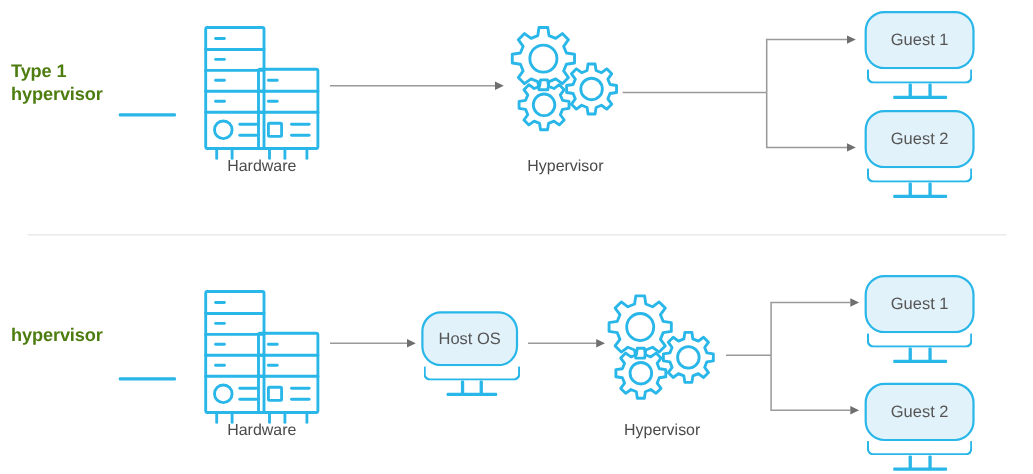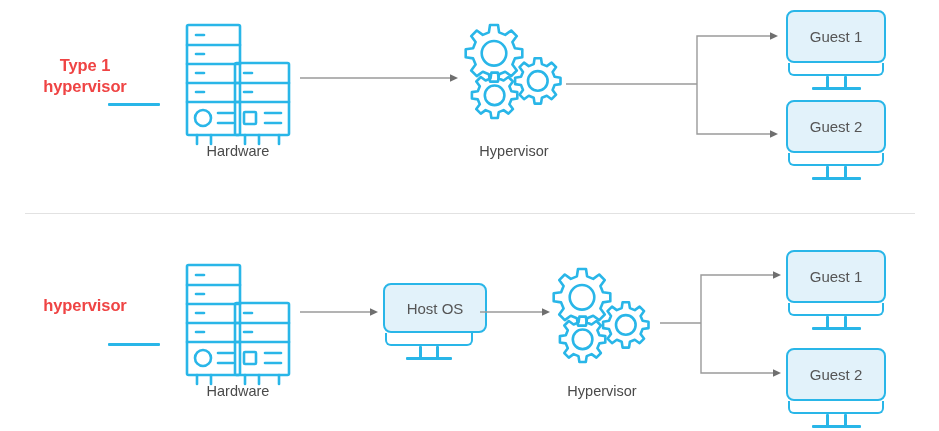--- a/index.html
+++ b/index.html
@@ -9,22 +9,22 @@
     background:#ffffff;
     font-family:"Liberation Sans","DejaVu Sans",sans-serif;
     overflow:hidden;
     position:relative;
   }
   .stage{position:absolute;left:0;top:0;width:939px;height:431px;}
 
   
   .row-label{
     position:absolute;
-    text-align:center;
-    color:#ef4444;
+    text-align:left;
+    color:#4d7c0f;
     font-weight:bold;
     font-size:16.5px;
     line-height:21px;
     letter-spacing:-0.1px;
   }
   .row-label .l1{display:block;}
   .row-label .l2{display:block;}
   .label-rule{
     position:absolute;
     height:3px;
@@ -48,21 +48,21 @@
     line-height:18px;
     white-space:nowrap;
   }
 
   
   .monitor{position:absolute;}
   .monitor .screen{
     position:absolute;left:0;top:0;
     box-sizing:border-box;
     border:2.5px solid #29b6e8;
-    border-radius:8px;
+    border-radius:18px;
     background:#e2f2fa;
     display:flex;align-items:center;justify-content:center;
   }
   .monitor .screen span{
     color:#555555;
     font-size:15px;
     line-height:17px;
     white-space:nowrap;
   }
   .monitor .chin{
@@ -237,21 +237,21 @@
   <div class="caption" style="left:173px;top:382px;width:130px;">Hardware</div>
 
   <div class="conn" style="left:300px;top:306px;">
     <svg width="80" height="12" viewBox="0 0 80 12">
       <line x1="0" y1="6" x2="70" y2="6" stroke="#9a9a9a" stroke-width="1.4"></line>
       <path d="M70 2.2 L78 6 L70 9.8 Z" fill="#6f6f6f"></path>
     </svg>
   </div>
 
   <div class="monitor" style="left:383px;top:283px;width:92px;height:80px;">
-    <div class="screen" style="width:104px;height:50px;">
+    <div class="screen" style="width:88px;height:50px;">
       <span>Host OS</span>
     </div>
     <div class="chin" style="left:2px;top:50px;width:88px;height:13px;"></div>
     <div class="neckL" style="left:36px;top:63px;height:12px;"></div>
     <div class="neckR" style="left:53px;top:63px;height:12px;"></div>
     <div class="foot" style="left:23px;top:74px;width:46px;"></div>
   </div>
 
   <div class="conn" style="left:480px;top:306px;">
     <svg width="72" height="12" viewBox="0 0 72 12">

